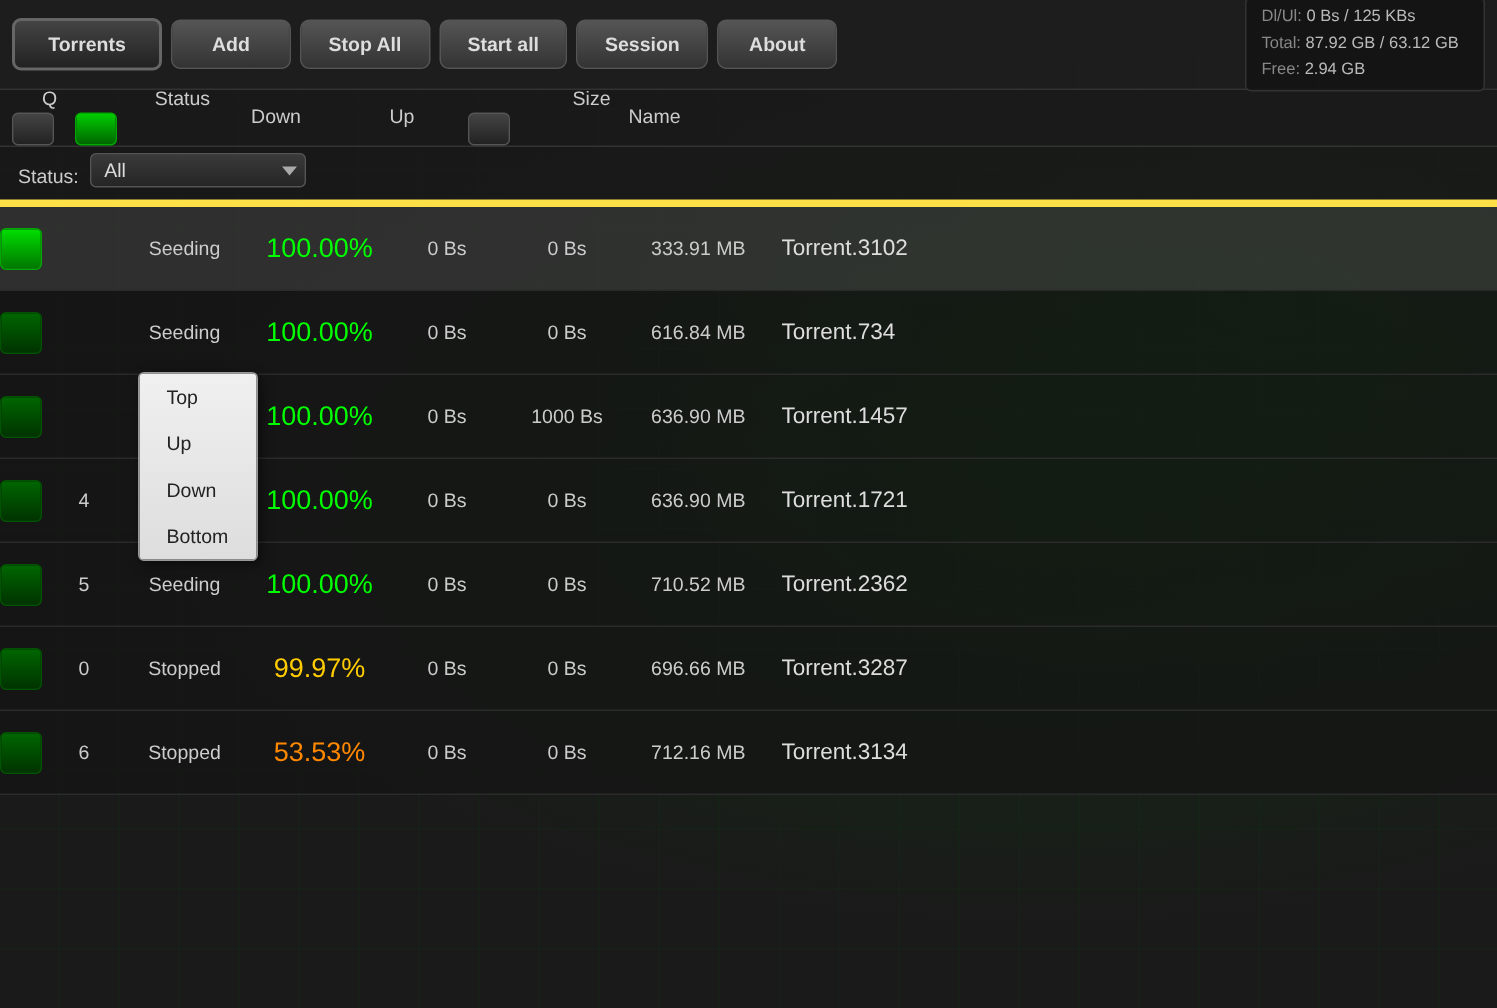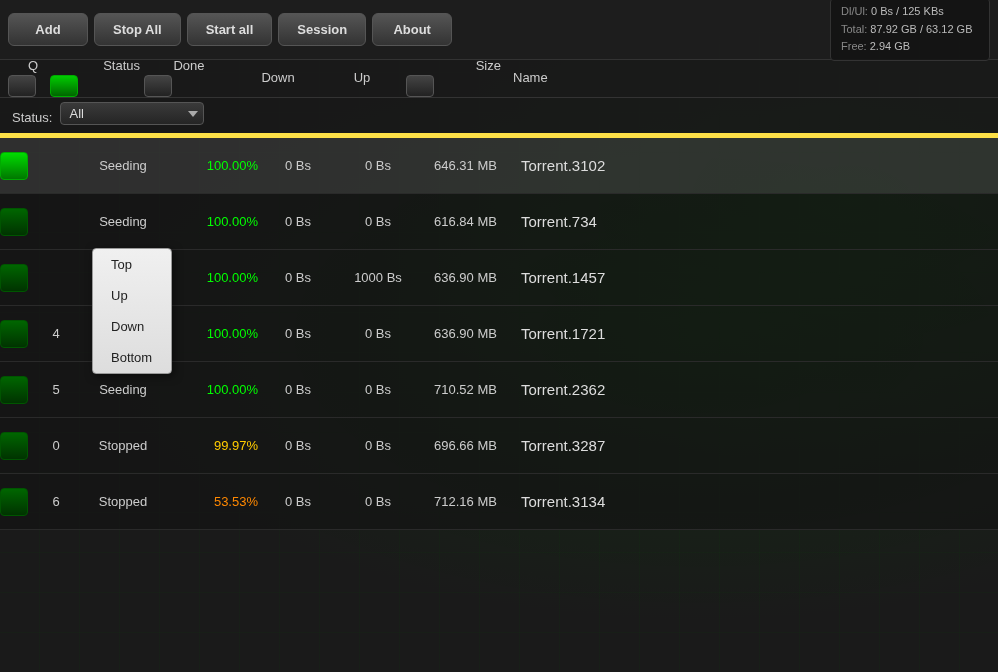--- a/index.html
+++ b/index.html
@@ -190,21 +190,21 @@
       width: 28px;
       height: 28px;
       border-radius: 4px;
       border: 1px solid #555;
       margin-right: 6px;
       flex-shrink: 0;
     }
 
     .col-q-val { width: 44px; text-align: center; color: #ccc; font-size: 13px; }
     .col-status-val { width: 90px; text-align: center; color: #ccc; font-size: 13px; }
-    .col-done-val { width: 90px; text-align: right; font-size: 13px; }
+    .col-done-val { width: 90px; text-align: center; font-size: 18px; }
     .col-done-val.green { color: #00ff00; }
     .col-done-val.yellow { color: #ffcc00; }
     .col-done-val.orange { color: #ff8800; }
     .col-down-val { width: 80px; text-align: center; color: #ccc; font-size: 13px; }
     .col-up-val { width: 80px; text-align: center; color: #ccc; font-size: 13px; }
     .col-size-val { width: 95px; text-align: center; color: #ccc; font-size: 13px; }
     .col-name-val { flex: 1; color: #ddd; font-size: 15px; padding-left: 8px; }
 
     
     .context-menu {
@@ -231,44 +231,41 @@
   </style>
 </head>
 <body>
 
 <div class="bg-overlay"></div>
 <div class="bg-circuit"></div>
 
 <div class="main-content">
 
   <div class="toolbar">
+    <button class="toolbar-btn torrents-btn">Torrents</button>
     <button class="toolbar-btn">Add</button>
     <button class="toolbar-btn">Stop All</button>
     <button class="toolbar-btn">Start all</button>
     <button class="toolbar-btn">Session</button>
     <button class="toolbar-btn">About</button>
     <div class="stats-panel">
       <div><span class="label">Dl/Ul:</span> <span>0 Bs / 125 KBs</span></div>
       <div><span class="label">Total:</span> <span>87.92 GB / 63.12 GB</span></div>
       <div><span class="label">Free:</span> <span>2.94 GB</span></div>
     </div>
   </div>
 
   <div class="col-headers">
     <div style="width:36px; margin-right:6px;">
       <div class="col-q" style="margin-bottom:2px;">Q</div>
       <button class="col-filter-btn"></button>
     </div>
     <div style="width:90px; margin-right:4px;">
       <div class="col-status" style="margin-bottom:2px;">Status</div>
       <button class="col-filter-btn green"></button>
-    </div>
-    <div style="width:90px; margin-right:4px;">
-      <div class="col-done" style="margin-bottom:2px;">Done</div>
-      <button class="col-filter-btn"></button>
     </div>
     <div style="width:80px; margin-right:4px;">
       <div class="col-down" style="margin-bottom:2px;">Down</div>
     </div>
     <div style="width:80px; margin-right:4px;">
       <div class="col-up" style="margin-bottom:2px;">Up</div>
     </div>
     <div style="width:95px; margin-right:4px;">
       <div class="col-size" style="margin-bottom:2px;">Size</div>
       <button class="col-filter-btn"></button>
@@ -294,21 +291,21 @@
   </div>
 
   <div class="torrent-list" id="torrent-list">
   <div class="torrent-row selected">
       <div class="torrent-checkbox" style="background:linear-gradient(to bottom, #00dd00, #007700); border-color:#00aa00;"></div>
       <div class="col-q-val"></div>
       <div class="col-status-val">Seeding</div>
       <div class="col-done-val green">100.00%</div>
       <div class="col-down-val">0 Bs</div>
       <div class="col-up-val">0 Bs</div>
-      <div class="col-size-val">646.31 MB</div>
+      <div class="col-size-val">333.91 MB</div>
       <div class="col-name-val">Torrent.3102</div>
     </div>
       <div class="torrent-row">
       <div class="torrent-checkbox" style="background:linear-gradient(to bottom, #006600, #003300); border-color:#005500;"></div>
       <div class="col-q-val"></div>
       <div class="col-status-val">Seeding</div>
       <div class="col-done-val green">100.00%</div>
       <div class="col-down-val">0 Bs</div>
       <div class="col-up-val">0 Bs</div>
       <div class="col-size-val">616.84 MB</div>

